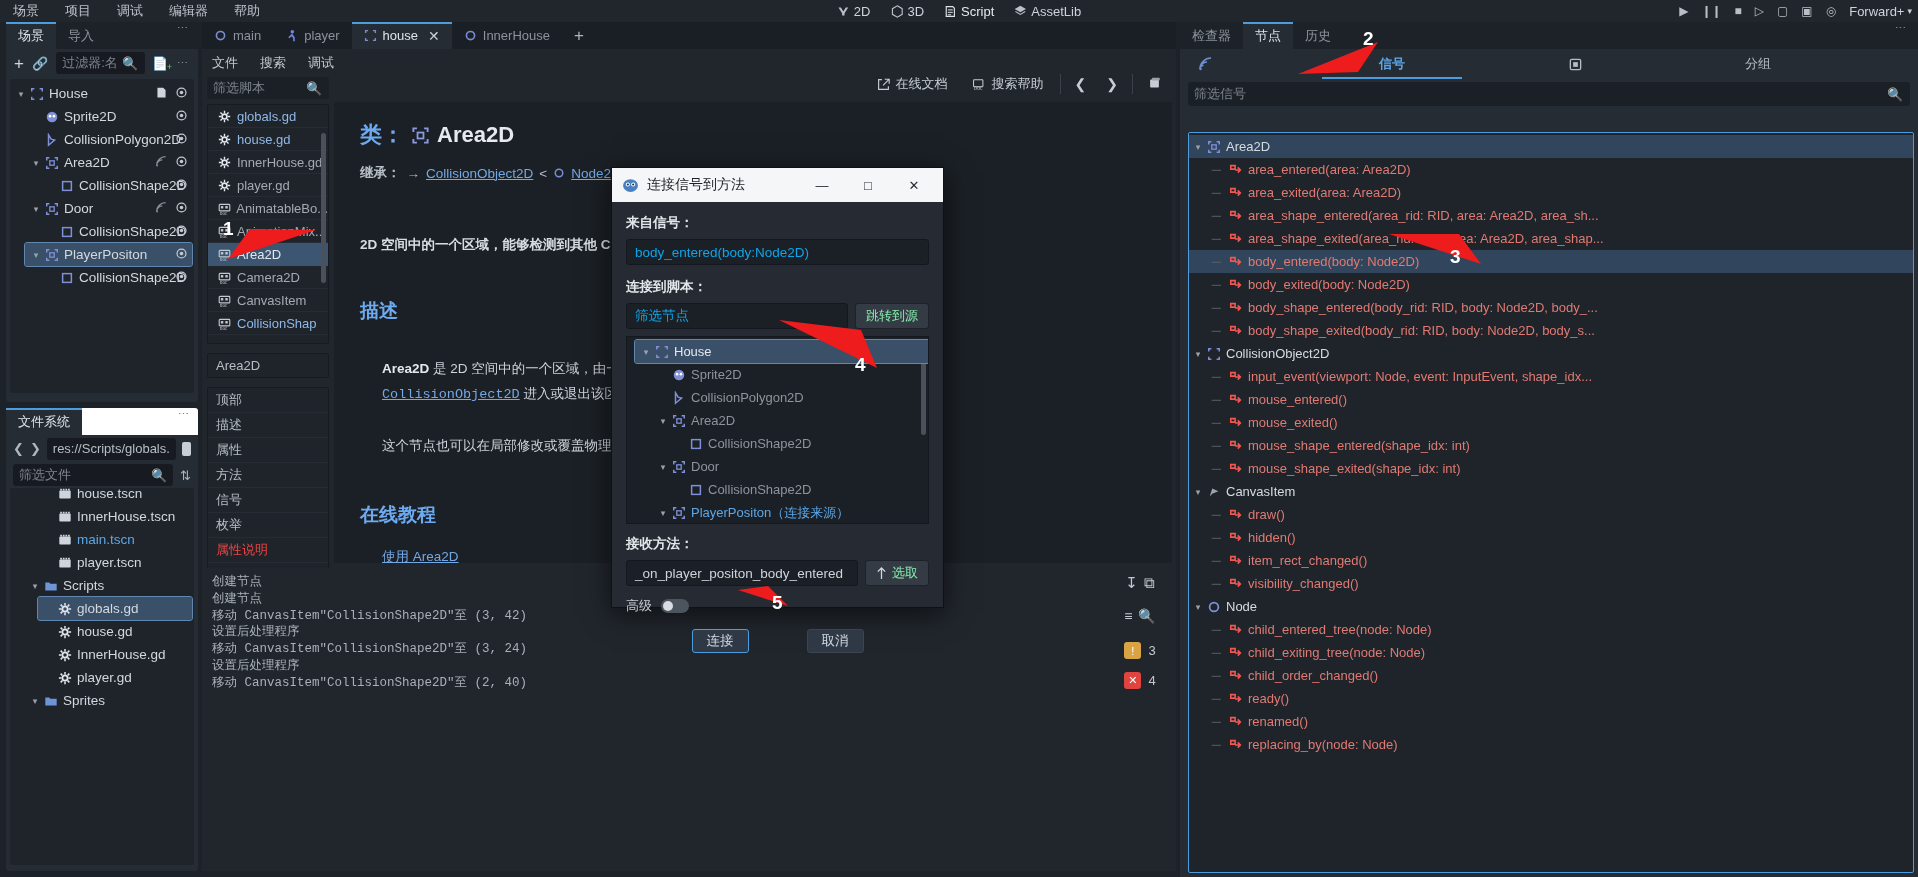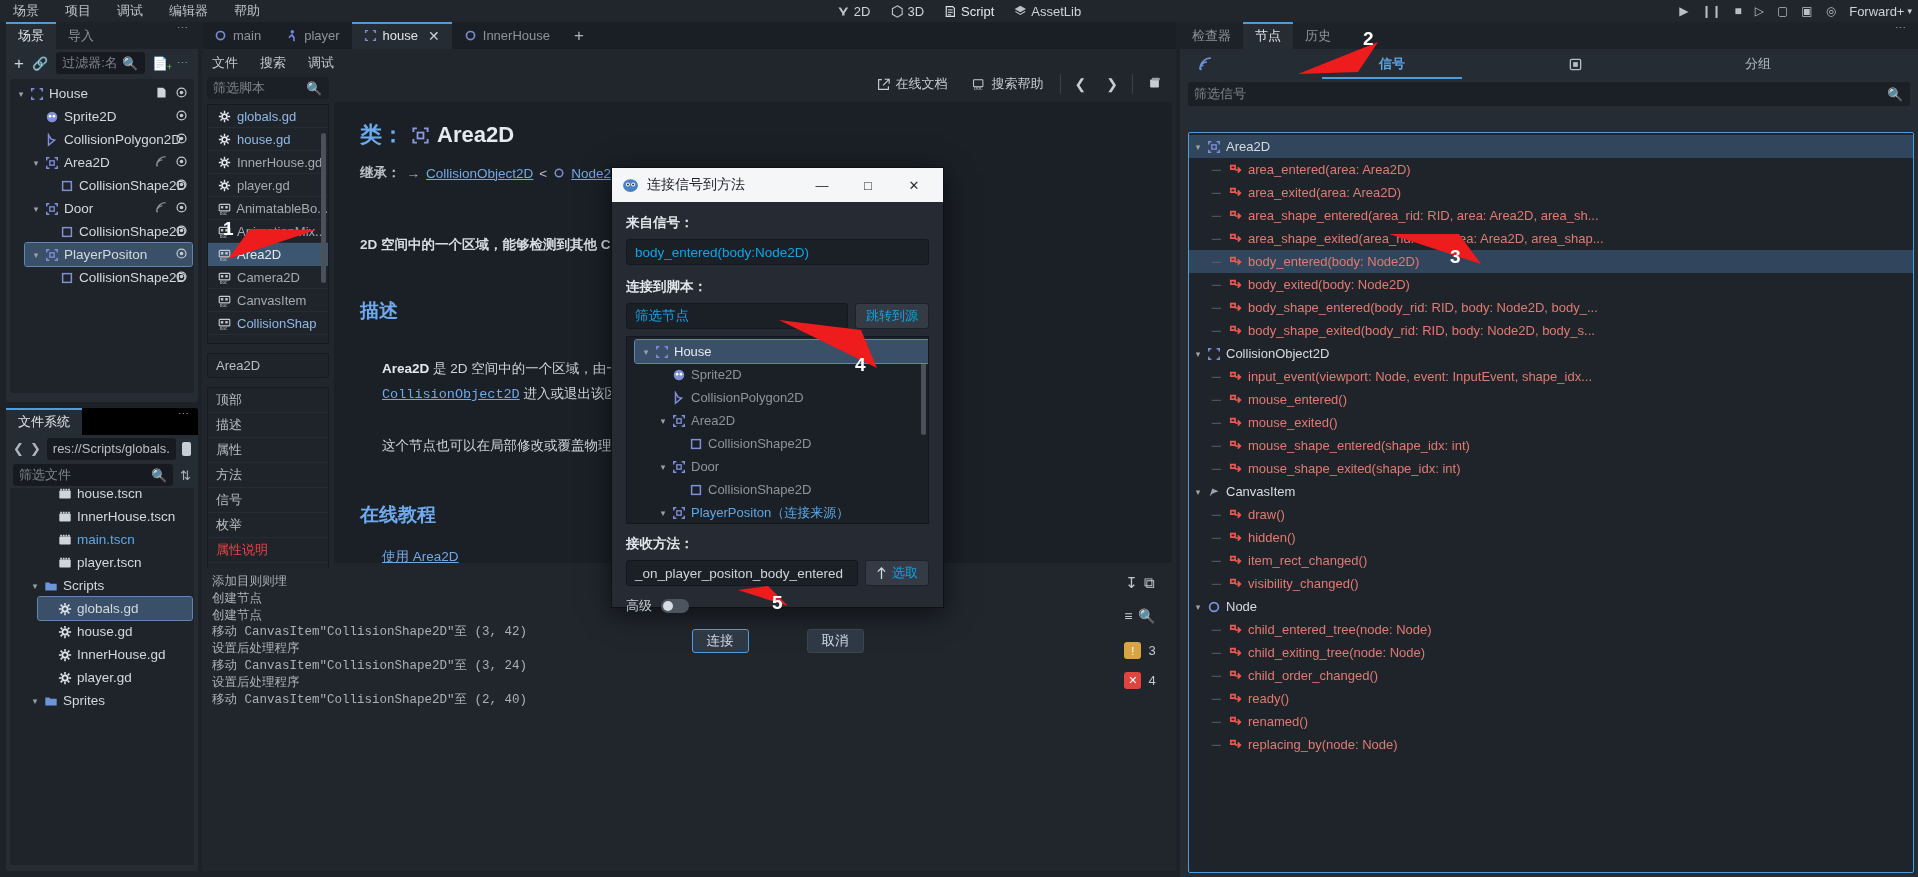--- a/index.html
+++ b/index.html
@@ -51,21 +51,21 @@
   .doc .k { color:#6daaf0; }
   .link { color:#73a8e6; text-decoration:underline; }
   .mono { font-family:"Liberation Mono","DejaVu Sans Mono",monospace; }
 
   
   .dlg { position:absolute; background:#262b33; border:1px solid #0e1115; box-shadow:0 6px 26px rgba(0,0,0,.6); }
   .dlgtitle { height:34px; background:#f4f6f8; display:flex; align-items:center; padding:0 6px 0 10px; color:#1d2026; font-size:14px; }
   .dlgbtn { width:46px; height:34px; display:flex; align-items:center; justify-content:center; color:#2a2d33; font-size:13px; }
   .dlglabel { color:#e2e7ec; font-weight:bold; font-size:13.5px; }
   .dlgfield { background:#1b2026; border:1px solid #131820; border-radius:3px; height:26px; display:flex; align-items:center; padding:0 8px; color:#0ea5e9; font-size:13.5px;}
-  .smallbtn { background:#343b45; border:1px solid #1d222a; border-radius:3px; height:26px; display:flex; align-items:center; justify-content:flex-start; gap:5px; padding:0 10px; color:#0ea5e9; font-size:13px;}
+  .smallbtn { background:#343b45; border:1px solid #1d222a; border-radius:3px; height:26px; display:flex; align-items:center; justify-content:flex-start; gap:5px; padding:0 10px; color:#86efac; font-size:13px;}
   .primarybtn { background:#2f3845; border:1px solid #4d9cdd; border-radius:3px; height:24px; padding:0 14px; display:flex;align-items:center;justify-content:center; color:#cfd8e2; font-size:13.5px; }
   .treebox { background:#1b2026; border:1px solid #131820; overflow:hidden; position:relative;}
 
   
   .sigrow { display:flex; align-items:center; height:23px; white-space:nowrap; font-size:13px; position:relative;}
   .sigrow .sname { color:#e07a72; }
   .sigrow.sel { background:#31465c; }
 
   
   .log { font-family:"Liberation Mono","DejaVu Sans Mono",monospace; font-size:12.5px; color:#a9b0b8; line-height:16.8px; white-space:nowrap;}
@@ -300,21 +300,21 @@
             <span><svg width="13" height="13" viewBox="0 0 16 16">
                 <circle cx="8" cy="8" r="5.5" fill="none" stroke="#c3c9d0" stroke-width="1.5"></circle>
                 <circle cx="8" cy="8" r="2.2" fill="#c3c9d0"></circle>
               </svg></span>
           </span>
         </div>
       </div>
   </div>
 
   <div class="panel" style="left:6px; top:408px; width:192px; height:463px; background:#262c34; border-radius:3px;">
-    <div class="tabstrip" style="background:#000000;border-radius:3px 3px 0 0;font-family:Liberation Mono, monospace;">
+    <div class="tabstrip" style="background:#ffffff;border-radius:3px 3px 0 0;font-family:Liberation Mono, monospace;">
       <div class="tab active">文件系统</div>
       <div style="flex:1"></div>
       <div class="dots" style="padding:0 8px;">⋮</div>
     </div>
 
     <div style="display:flex;align-items:center;gap:6px;height:27px;padding:0 7px;">
       <span style="color:#aeb5bd;font-size:13px;">❮</span>
       <span style="color:#aeb5bd;font-size:13px;">❯</span>
       <div class="filterbox" style="flex:1;background:#171b21;color:#b7bec6;">
         <span style="overflow:hidden;white-space:nowrap;">res://Scripts/globals.</span>
@@ -702,21 +702,20 @@
       </div>
 
       <div style="margin-top:44px;color:#6daaf0;font-size:19px;font-weight:bold;">在线教程</div>
       <div style="margin-top:16px;padding-left:22px;">
           <div style="color: rgb(115, 168, 230); text-decoration: underline; font-size: 13.5px; line-height: 25px;">使用 Area2D</div>
         </div>
     </div>
 
     <div style="position:absolute;left:0;bottom:0;right:0;height:303px;background:#21262d;">
       <div class="log" style="position:absolute;left:10px;top:6px;right:170px;bottom:4px;overflow:hidden;">
-          <div>添加目则则埋</div>
           <div>创建节点</div>
           <div>创建节点</div>
           <div>移动 CanvasItem"CollisionShape2D"至 (3, 42)</div>
           <div>设置后处理程序</div>
           <div>移动 CanvasItem"CollisionShape2D"至 (3, 24)</div>
           <div>设置后处理程序</div>
           <div>移动 CanvasItem"CollisionShape2D"至 (2, 40)</div>
         </div>
 
       <div style="position:absolute;right:6px;top:6px;width:60px;display:flex;flex-direction:column;gap:6px;align-items:center;">

